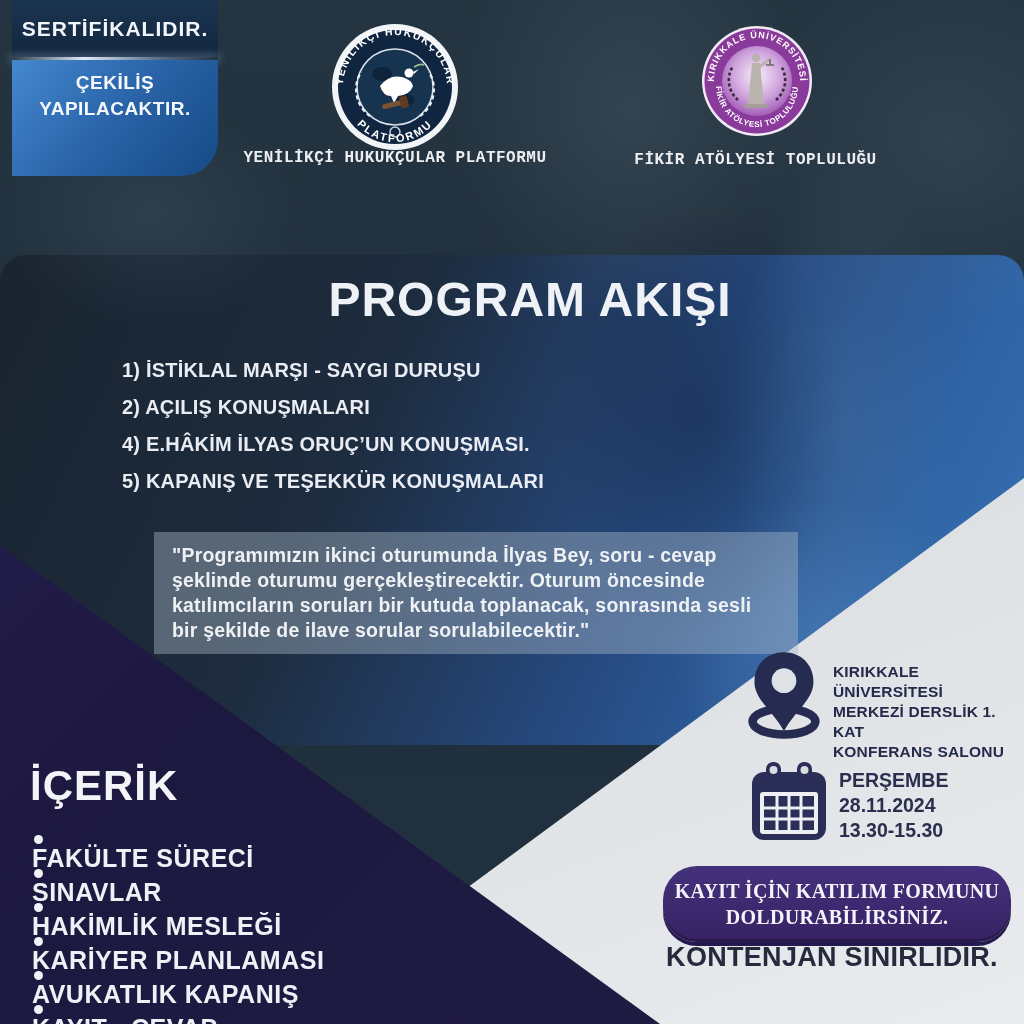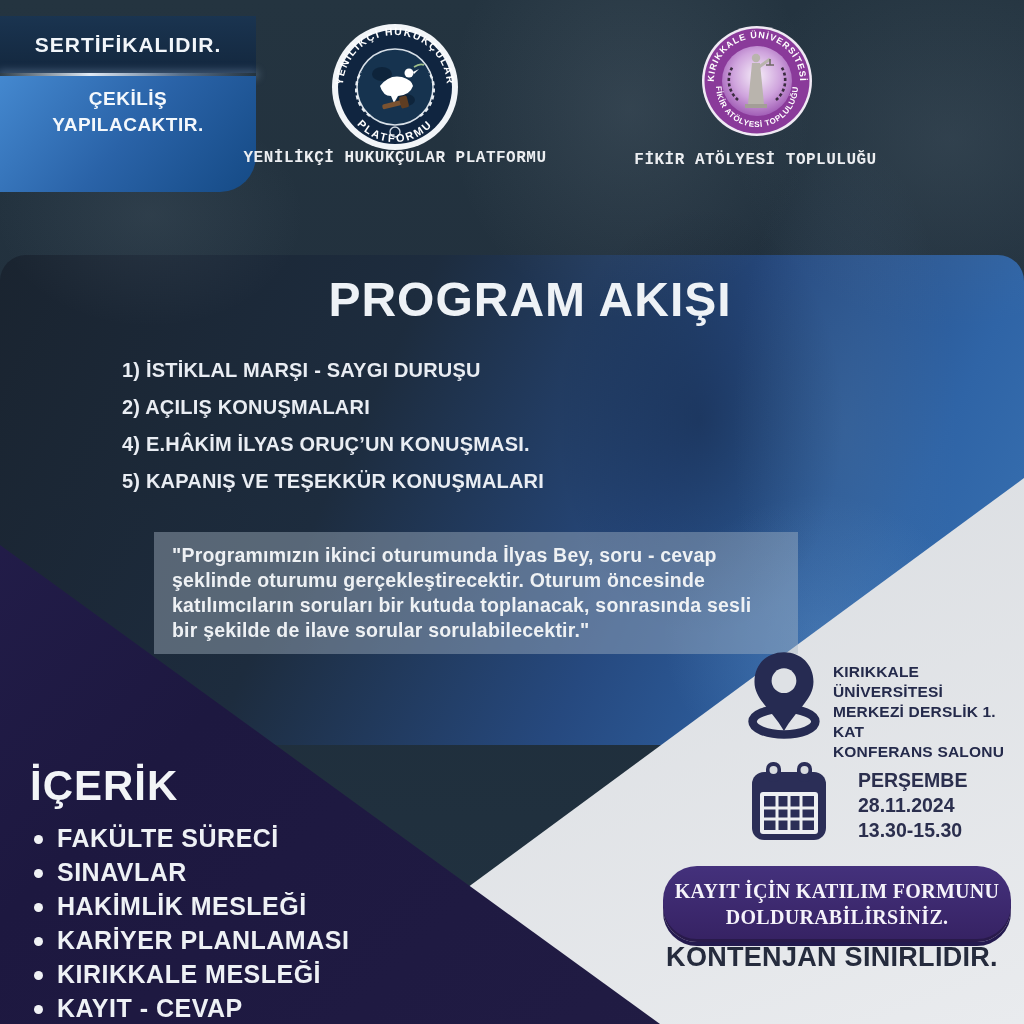--- a/index.html
+++ b/index.html
@@ -25,21 +25,21 @@
       linear-gradient(115deg,#1a2430 0%,#1d2c3e 35%,#26497f 62%,#2f64a6 82%,#3a74b4 100%);
   }
   .gray-wedge{position:absolute;inset:0;z-index:3;
     clip-path:polygon(1024px 478px,1024px 1024px,282px 1024px);
     background:linear-gradient(160deg,#c9ced5 0%,#d9dce0 45%,#e9ebee 100%);}
   .navy-tri{position:absolute;inset:0;z-index:4;
     clip-path:polygon(0 545px,660px 1024px,0 1024px);
     background:linear-gradient(135deg,#282254 0%,#1d1840 45%,#221d45 100%);}
 
   
-  .badge-card{position:absolute;left:0;top:16px;width:256px;z-index:6;}
+  .badge-card{position:absolute;left:0;top:0;width:206px;z-index:6;padding-left:12px;}
   .badge-top{height:57px;display:flex;align-items:center;justify-content:center;
     background:linear-gradient(180deg,#1a3450,#13273e);
     color:#f2f6fa;font-weight:700;font-size:21px;letter-spacing:1px;}
   .badge-divider{height:3px;
     background:linear-gradient(90deg,rgba(255,255,255,0.05),rgba(235,244,255,0.95) 35%,rgba(170,205,255,0.4) 70%,rgba(255,255,255,0));
     box-shadow:0 0 9px 2px rgba(185,215,255,0.35);}
   .badge-bottom{min-height:92px;padding:10px 6px 14px;border-bottom-right-radius:36px;
     background:linear-gradient(130deg,#4488cf 0%,#2a63a8 50%,#154a85 100%);
     color:#f4f8fc;font-weight:700;font-size:19px;line-height:26px;text-align:center;letter-spacing:0.5px;}
 
@@ -57,39 +57,39 @@
     color:#eef2f6;font-size:48px;font-weight:800;letter-spacing:1px;margin-top:8px;}
   .program-list{position:absolute;z-index:6;left:122px;top:352px;
     color:#e9edf3;font-size:20px;font-weight:700;line-height:37px;letter-spacing:0.2px;}
   .quote{position:absolute;z-index:6;left:154px;top:532px;width:644px;box-sizing:border-box;
     padding:11px 18px;background:rgba(172,186,201,0.42);
     color:#eef1f4;font-size:19.5px;font-weight:700;line-height:25px;letter-spacing:0.2px;}
 
   
   .venue{position:absolute;z-index:6;left:744px;top:648px;display:flex;gap:9px;}
   .venue-text{margin-top:14px;color:#242a4b;font-weight:800;font-size:15.5px;line-height:20px;letter-spacing:0.2px;}
-  .schedule{position:absolute;z-index:6;left:750px;top:762px;display:flex;gap:30px;}
+  .schedule{position:absolute;z-index:6;left:750px;top:762px;display:flex;gap:11px;}
   .schedule-text{margin-top:6px;color:#2b2f4e;font-weight:800;font-size:19.5px;line-height:25px;}
 
   
   .cta-button{position:absolute;z-index:6;left:663px;top:866px;width:348px;height:76px;
     border-radius:34px;border:none;cursor:pointer;
     background:linear-gradient(180deg,#44317c 0%,#362263 100%);
     box-shadow:0 4px 0 #241a4f, inset 0 -3px 0 rgba(0,0,0,0.25);
     color:#f5f3fa;font-family:Liberation Serif, serif;
     font-weight:700;font-size:20px;line-height:26px;letter-spacing:0.3px;}
   .kontenjan{position:absolute;z-index:6;left:636px;top:942px;width:392px;text-align:center;
     color:#252b3d;font-size:27px;font-weight:800;letter-spacing:0.3px;}
 
   
   .icerik-title{position:absolute;z-index:6;left:30px;top:762px;
     color:#f2f4f7;font-size:42px;font-weight:800;letter-spacing:1px;}
   .icerik-list{position:absolute;z-index:6;left:32px;top:824px;}
   .icerik-item{display:flex;align-items:flex-start;height:34px;
-    color:#eef1f5;font-size:25px;font-weight:700;letter-spacing:0.5px;}
+    color:#eef1f5;font-size:25px;font-weight:700;letter-spacing:0.5px;flex-direction:column;}
   .bullet-dot{width:9px;height:9px;border-radius:50%;background:#f0f2f5;margin:11px 14px 0 2px;flex:none;}
 
   .seal-ring-text{fill:#ffffff;font-family:"Liberation Sans",sans-serif;font-weight:700;}
 </style>
 </head>
 <body>
 
 <div class="poster">
 
   <div class="panel"></div>
@@ -226,21 +226,21 @@
     <div class="icerik-item">
       <span class="bullet-dot"></span>
       <span>HAKİMLİK MESLEĞİ</span>
     </div>
     <div class="icerik-item">
       <span class="bullet-dot"></span>
       <span>KARİYER PLANLAMASI</span>
     </div>
     <div class="icerik-item">
       <span class="bullet-dot"></span>
-      <span>KIRIKKALE MESLEĞİ</span>
+      <span>AVUKATLIK KAPANIŞ</span>
     </div>
     <div class="icerik-item">
       <span class="bullet-dot"></span>
       <span>KAYIT - CEVAP</span>
     </div>
   </div>
 
 </div>
 
 </body></html>

